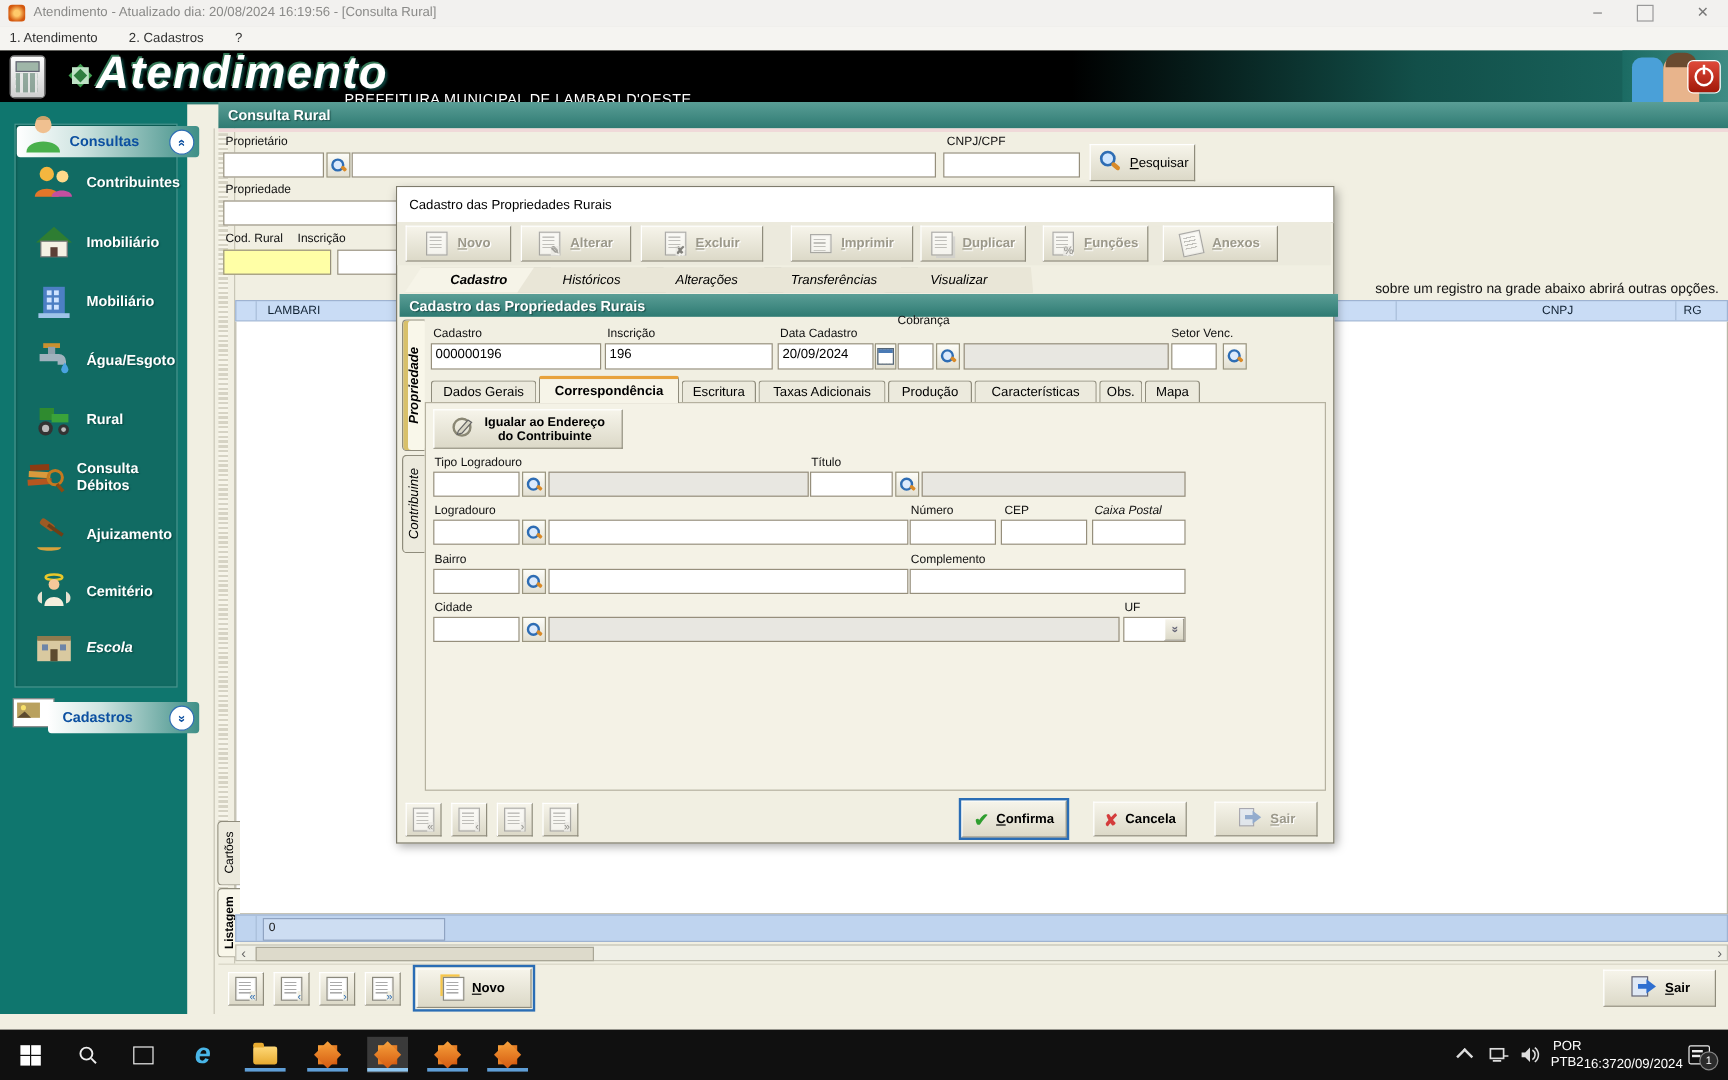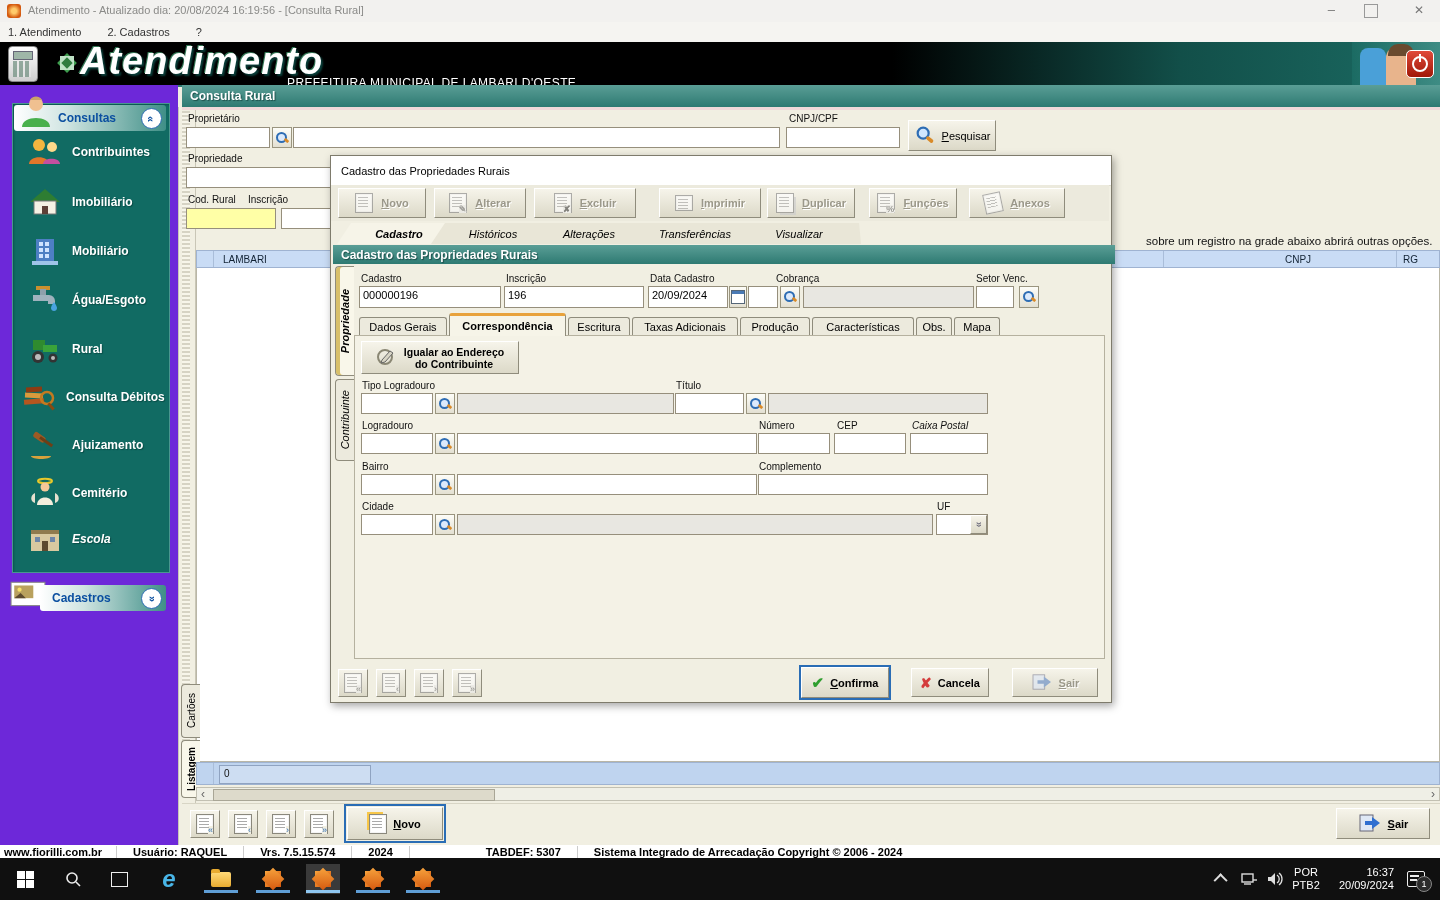--- a/index.html
+++ b/index.html
@@ -45,21 +45,21 @@
       clip-path:polygon(14px 0,calc(100% - 2px) 0,100% 100%,0 100%);
       background:#e9e6d7;filter:drop-shadow(0 0 1px #8f8c7c);}
   .otab.active{background:#f6f4e8;font-weight:bold;}
   .vtab{position:absolute;box-sizing:border-box;width:19px;border:1px solid #8f8c7c;
       border-right:none;border-radius:4px 0 0 4px;background:#eceadd;
       display:flex;align-items:center;justify-content:center;}
   .vtab .vtext{writing-mode:vertical-rl;transform:rotate(180deg);font-style:italic;font-size:11px;white-space:nowrap;}
   .vtab.active{background:#f9f7ea;box-shadow:inset 4px 0 0 #d8c06a;}
   .vtab.active .vtext{font-weight:bold;}
   
-  #sidebar{position:absolute;left:0;top:85px;width:178px;bottom:55px;background:#6d28d9;}
+  #sidebar{position:absolute;left:0;top:85px;width:156px;bottom:55px;background:#0f766e;}
   .panel{position:absolute;left:12px;right:8px;top:18px;height:468px;background:#116b63;
       border:1px solid #49968f;box-shadow:inset 1px 1px 2px #0a554e;}
   .sechdr{position:absolute;height:26px;border-radius:3px;display:flex;align-items:center;
       background:linear-gradient(90deg,#ffffff 0%,#cfe4e1 35%,#3f8f87 100%);}
   .sechdr .cap{color:#0b4fa0;font-weight:bold;font-size:12px;margin-left:4px;}
   .circlebtn{position:absolute;right:4px;top:3px;width:19px;height:19px;border-radius:50%;
       background:#fff;border:1px solid #2e6db4;color:#0b4fa0;display:flex;align-items:center;justify-content:center;
       font-weight:bold;font-size:11px;}
   .sitem{position:absolute;left:16px;display:flex;align-items:center;gap:8px;color:#fff;
       font-weight:bold;font-size:12px;text-shadow:1px 1px 1px #0a4c46;}
@@ -448,21 +448,21 @@
 
     <span class="lbl" style="left:30px;top:117px;">Cadastro</span>
     <div class="inp" style="left:28px;top:130px;width:142px;height:22px;">000000196</div>
     <span class="lbl" style="left:175px;top:117px;">Inscrição</span>
     <div class="inp" style="left:173px;top:130px;width:140px;height:22px;">196</div>
     <span class="lbl" style="left:319px;top:117px;">Data Cadastro</span>
     <div class="inp" style="left:317px;top:130px;width:80px;height:22px;">20/09/2024</div>
     <div class="magbtn" style="left:398px;top:130px;width:18px;height:22px;">
       <span style="width:12px;height:12px;background:linear-gradient(#4a7ab5 0 3px,#fff 3px),repeating-linear-gradient(90deg,#9ab 0 1px,transparent 1px 3px);border:1px solid #567;display:block;"></span>
     </div>
-    <span class="lbl" style="left:417px;top:117px;margin-left:28px;">Cobrança</span>
+    <span class="lbl" style="left:417px;top:106px;">Cobrança</span>
     <div class="inp" style="left:417px;top:130px;width:30px;height:22px;"></div>
     <div class="magbtn" style="left:449px;top:130px;height:22px;">
       <span class="mag">
           <i></i>
           <u></u>
         </span>
     </div>
     <div class="inp gray" style="left:472px;top:130px;width:171px;height:22px;"></div>
     <span class="lbl" style="left:645px;top:117px;">Setor Venc.</span>
     <div class="inp" style="left:645px;top:130px;width:38px;height:22px;"></div>
@@ -610,28 +610,20 @@
       <span style="opacity:.7;">
         <svg width="22" height="18" viewBox="0 0 24 20">
             <rect x="2" y="2" width="13" height="16" fill="#dfe8f5" stroke="#889"></rect>
             <path d="M7 8h7V4l8 6-8 6v-4H7z" fill="#6f93c8"></path>
           </svg>
       </span>
       <span class="cap ul" style="font-weight:bold;">Sair</span>
     </div>
   </div>
 
-  <div class="abs" style="left:0;top:845px;width:1440px;height:13px;background:#fff;display:flex;align-items:center;font-weight:bold;font-size:11px;">
-    <span style="padding:0 14px 0 4px;border-right:1px solid #ccc;">www.fiorilli.com.br</span>
-    <span style="padding:0 16px;border-right:1px solid #ccc;">Usuário: RAQUEL</span>
-    <span style="padding:0 16px;border-right:1px solid #ccc;">Vrs. 7.5.15.574</span>
-    <span style="padding:0 16px;border-right:1px solid #ccc;">2024</span>
-    <span style="padding:0 16px;margin-left:60px;border-right:1px solid #ccc;">TABDEF: 5307</span>
-    <span style="padding:0 16px;">Sistema Integrado de Arrecadação Copyright © 2006 - 2024</span>
-  </div>
 
   <div id="taskbar">
     <div class="tbicon" style="left:8px;">
       <span style="display:grid;grid-template-columns:8px 8px;grid-template-rows:8px 8px;gap:1px;">
         <span style="background:#fff;"></span>
           <span style="background:#fff;"></span>
           <span style="background:#fff;"></span>
           <span style="background:#fff;"></span>
       </span>
     </div>
@@ -683,21 +675,21 @@
     <div class="tbicon" style="left:1262px;width:26px;">
       <svg width="18" height="16" viewBox="0 0 18 16">
           <path d="M2 6h3l4-4v12l-4-4H2z" fill="#ddd"></path>
           <path d="M11 4c3 2 3 6 0 8M13 2c4 3 4 9 0 12" stroke="#ddd" stroke-width="1.3" fill="none"></path>
         </svg>
     </div>
     <div class="tbicon traytxt" style="left:1288px;width:36px;flex-direction:column;">
       <span>POR</span>
       <span>PTB2</span>
     </div>
-    <div class="tbicon traytxt" style="left:1328px;width:66px;flex-direction:column;align-items:flex-end;">
+    <div class="tbicon traytxt" style="left:1328px;width:66px;align-items:flex-end;">
       <span>16:37</span>
       <span>20/09/2024</span>
     </div>
     <div class="tbicon" style="left:1398px;width:36px;">
       <span style="position:relative;width:16px;height:14px;border:1.5px solid #eee;border-radius:2px;display:block;">
         <span style="position:absolute;left:2px;top:3px;width:9px;height:1.5px;background:#eee;"></span>
         <span style="position:absolute;left:2px;top:7px;width:7px;height:1.5px;background:#eee;"></span>
       </span>
       <span style="position:absolute;right:2px;bottom:2px;width:14px;height:14px;border-radius:50%;background:#2b2b2b;border:1px solid #888;color:#fff;font-size:9px;display:flex;align-items:center;justify-content:center;">1</span>
     </div>

